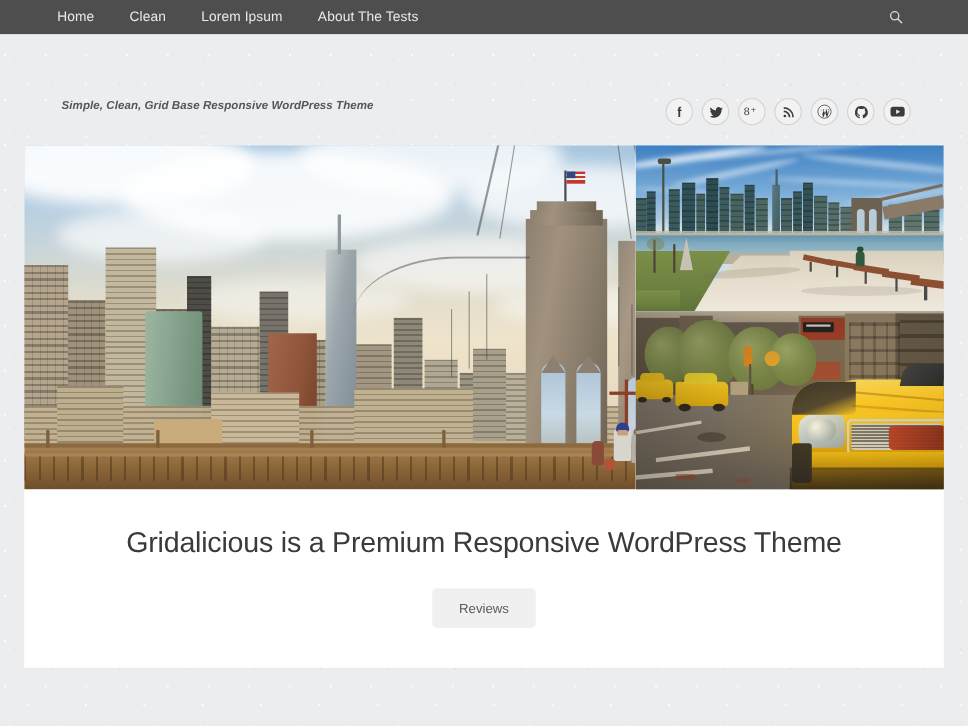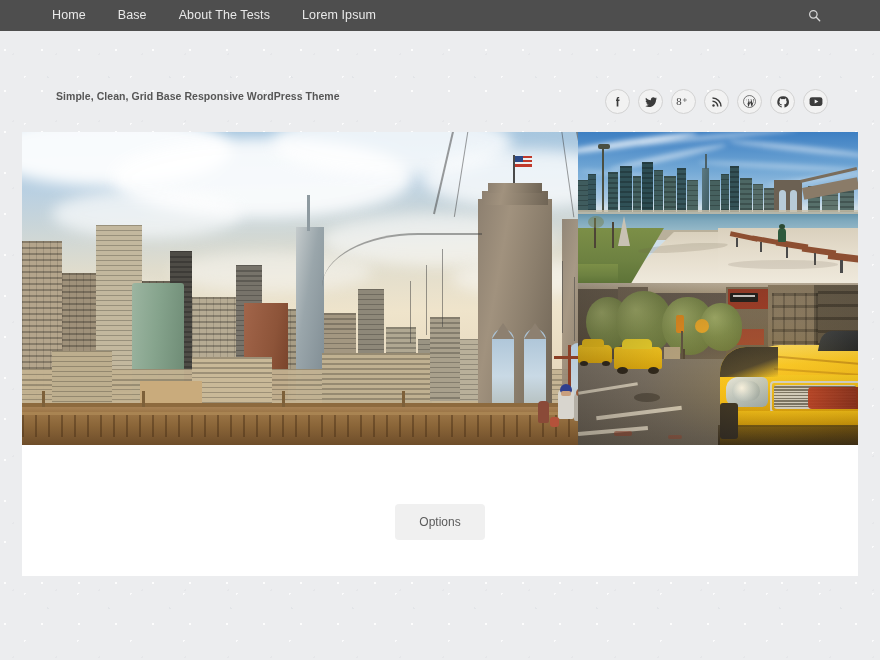--- a/index.html
+++ b/index.html
@@ -64,20 +64,21 @@
   .site-title {
     font-size: 33px;
     font-weight: bold;
     color: #3b3b3b;
     letter-spacing: -.6px;
     line-height: 34px;
     cursor: pointer;
   }
   .site-desc {
     font-size: 10.5px;
+    font-style: italic;
     font-weight: bold;
     color: #565656;
     margin-top: 7px;
     letter-spacing: .05px;
   }
   .social {
     position: absolute;
     right: 52px;
     top: 58px;
     display: flex;
@@ -186,23 +187,23 @@
 
   
   .featured { text-align: center; padding-top: 43px; }
 </style>
 </head>
 <body>
 
 <div class="topbar">
   <nav class="nav">
     <div class="nav-item">Home</div>
-    <div class="nav-item">Base</div>
+    <div class="nav-item">Clean</div>
+    <div class="nav-item">Lorem Ipsum</div>
     <div class="nav-item">About The Tests</div>
-    <div class="nav-item">Lorem Ipsum</div>
   </nav>
   <div class="search-btn">
     <svg width="13" height="13" viewBox="0 0 16 16">
       <circle cx="6.6" cy="6.6" r="4.6" fill="none" stroke="#d8d8d8" stroke-width="1.5"></circle>
       <line x1="10.2" y1="10.2" x2="14.4" y2="14.4" stroke="#d8d8d8" stroke-width="1.7" stroke-linecap="round"></line>
     </svg>
   </div>
 </div>
 
 <header class="header">
@@ -520,21 +521,22 @@
           <div style="position:absolute;left:142px;top:120px;width:18px;height:36px;background:#262321;border-radius:3px;"></div>
 
           <div class="taxi-warm"></div>
         </div>
       </div>
 
     </div>
   </section>
 
   <section class="promo">
+    <h2 class="promo-title">Gridalicious is a Premium Responsive WordPress Theme</h2>
     <div class="promo-btn-wrap">
-      <button class="promo-btn">Options</button>
+      <button class="promo-btn">Reviews</button>
     </div>
   </section>
 </main>
 
 <section class="featured">
   
 </section>
 
 </body></html>

